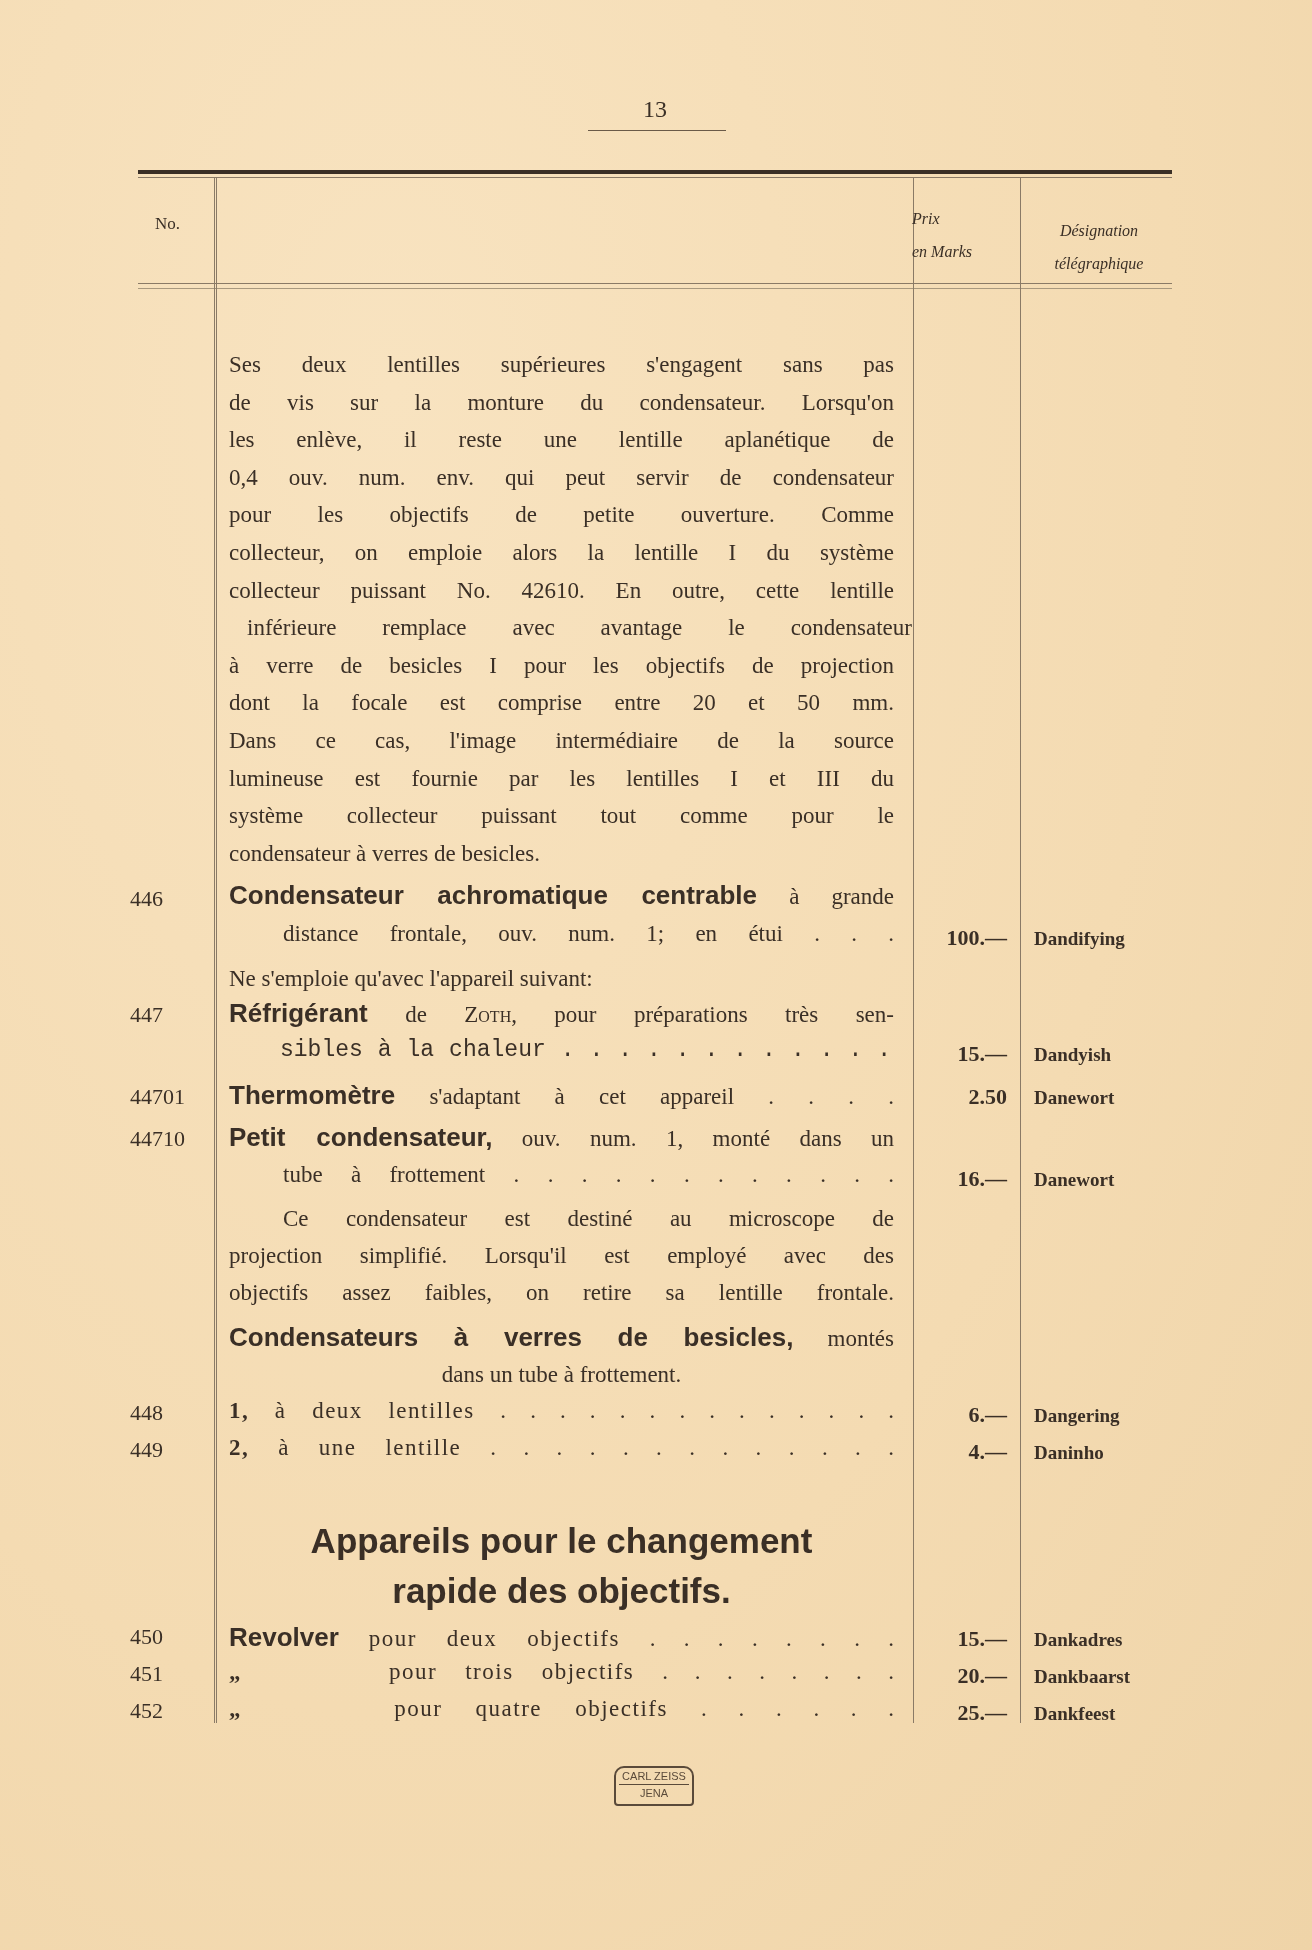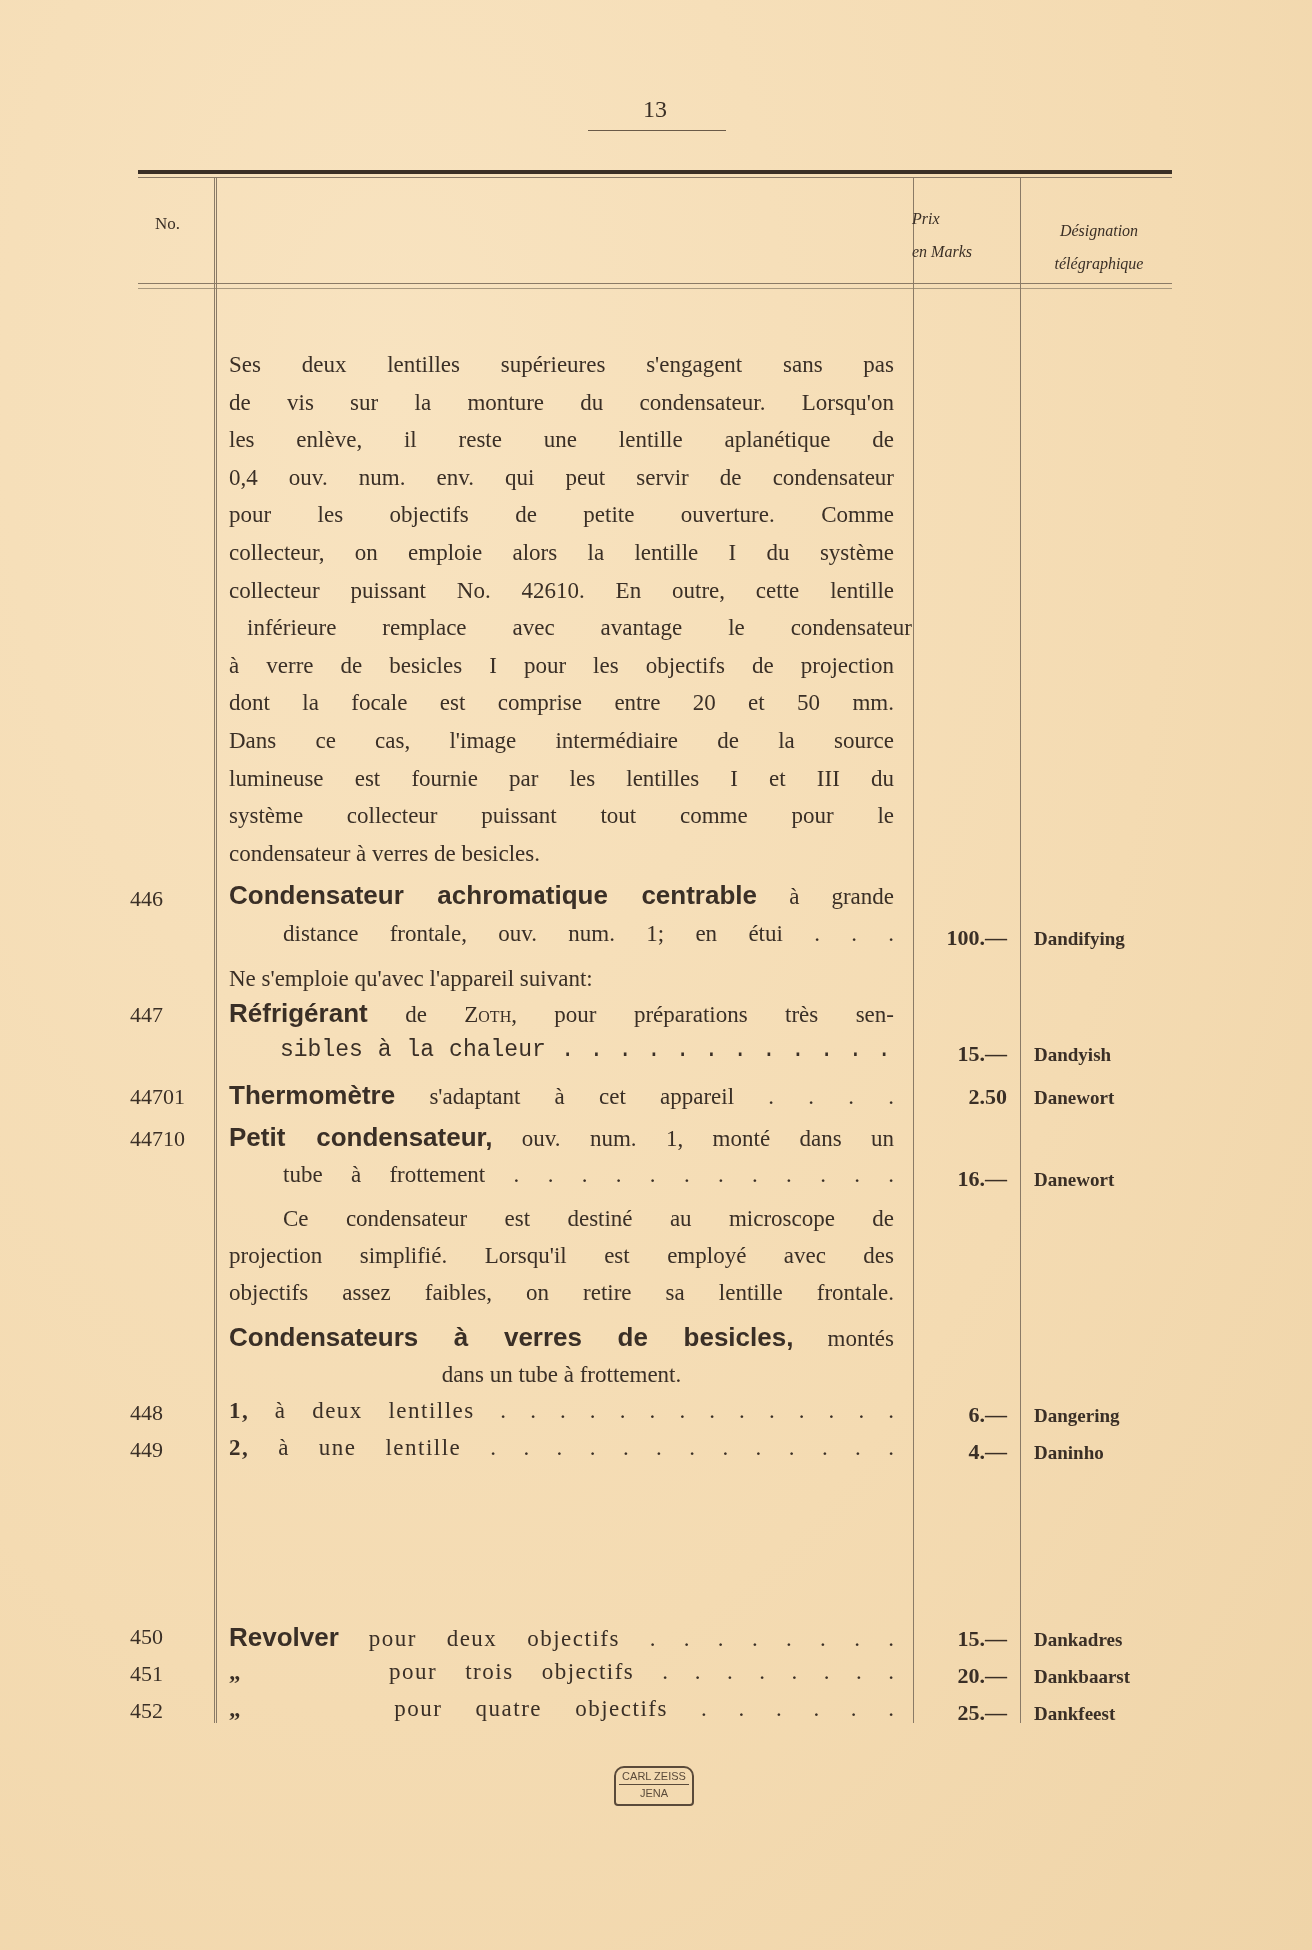--- a/index.html
+++ b/index.html
@@ -114,20 +114,22 @@
 <div class="line just spaced" style="top:1398px;"><span><b>1,</b><span> à deux lentilles</span></span> <span class="dots">. . . . . . . . . . . . . .</span></div>
 <div class="price" style="top:1402px;">6.—</div>
 <div class="tele" style="top:1405px;">Dangering</div>
 
 <div class="num" style="top:1437px;">449</div>
 <div class="line just spaced" style="top:1435px;"><span><b>2,</b><span> à une lentille</span></span> <span class="dots">. . . . . . . . . . . . .</span></div>
 <div class="price" style="top:1439px;">4.—</div>
 <div class="tele" style="top:1442px;">Daninho</div>
 
 <div class="abs section-title">
+  <div>Appareils pour le changement</div>
+  <div>rapide des objectifs.</div>
 </div>
 
 <div id="section-rows">
     <div class="num" style="top: 1624px;">450</div>
     <div class="line just spaced" style="top: 1622px;"><span><span class="bold-sans" style="letter-spacing: 0px;">Revolver</span> <span>pour deux objectifs</span></span> <span class="dots">. . . . . . . .</span></div>
     <div class="price" style="top: 1626px;">15.—</div>
     <div class="tele" style="top: 1629px;">Dankadres</div>
     <div class="num" style="top: 1661px;">451</div>
     <div class="line just spaced" style="top: 1659px;"><span><span style="display: inline-block; width: 132px; text-align: center; font-weight: bold;">„</span> <span>pour trois objectifs</span></span> <span class="dots">. . . . . . . .</span></div>
     <div class="price" style="top: 1663px;">20.—</div>

